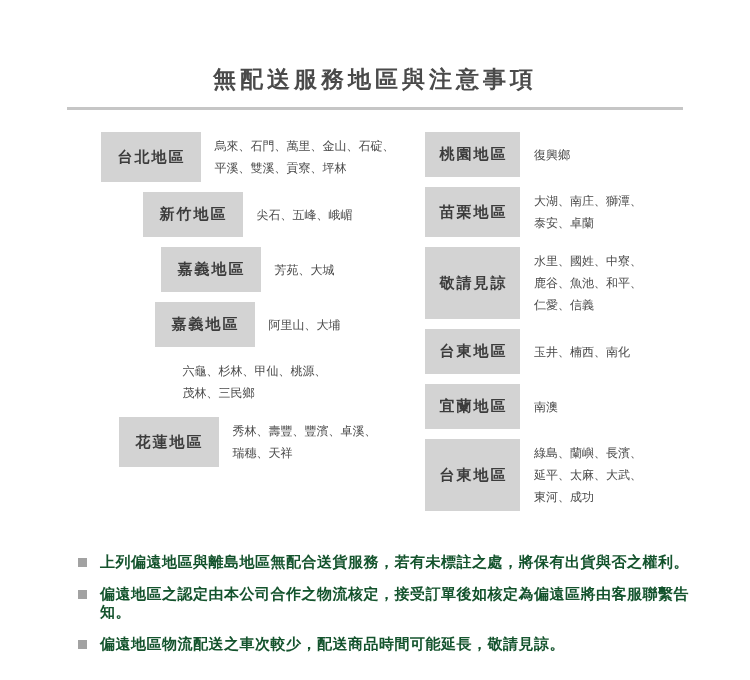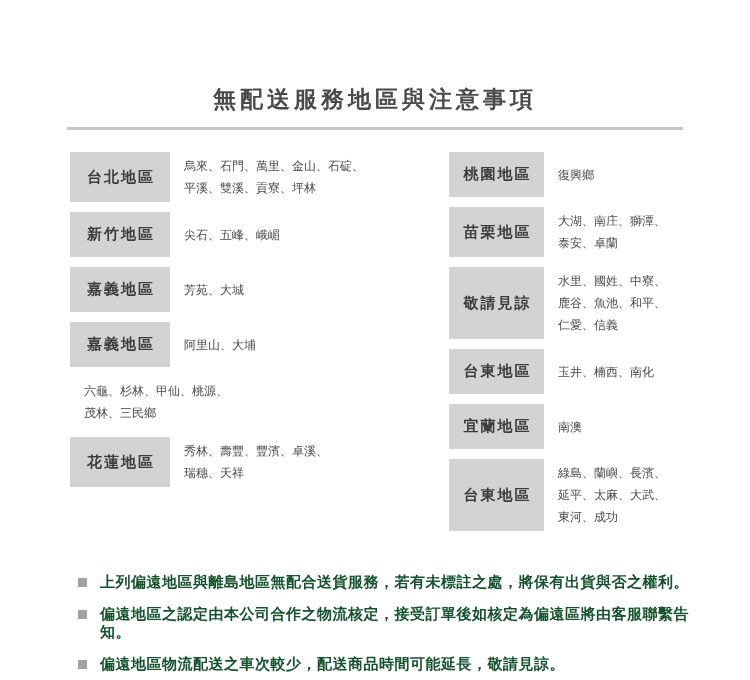--- a/index.html
+++ b/index.html
@@ -5,21 +5,21 @@
   html, body { margin: 0; padding: 0; background: #ffffff; }
   .page {
     position: relative;
     width: 750px;
     height: 680px;
     background: #ffffff;
     font-family: "Liberation Sans", "DejaVu Sans", sans-serif;
     overflow: hidden;
   }
   .title {
-    padding-top: 84px;
+    padding-top: 64px;
     text-align: center;
     font-size: 23px;
     font-weight: 600;
     letter-spacing: 4px;
     color: #4a4a4a;
     line-height: 30px;
   }
   .divider {
     width: 616px;
     margin: 13px auto 0 auto;
@@ -27,22 +27,22 @@
     border-top: 3px solid #c6c6c6;
     height: 0;
   }
   .columns {
     display: flex;
     margin-top: 22px;
     padding-left: 70px;
     padding-right: 38px;
   }
   .col { display: flex; flex-direction: column; gap: 10px; }
-  .col-left  { width: 355px; flex: 0 0 355px; }
-  .col-right { flex: 1; margin-left: 24px; }
+  .col-left  { width: 355px; flex: 0 0 355px; align-items: center; }
+  .col-right { flex: 1; }
   .row { display: flex; align-items: stretch; }
   .row-label {
     flex: 0 0 100px;
     min-height: 45px;
     background: #d3d3d3;
     color: #3c3c3c;
     font-size: 15px;
     font-weight: 700;
     letter-spacing: 2px;
     text-indent: 2px;

